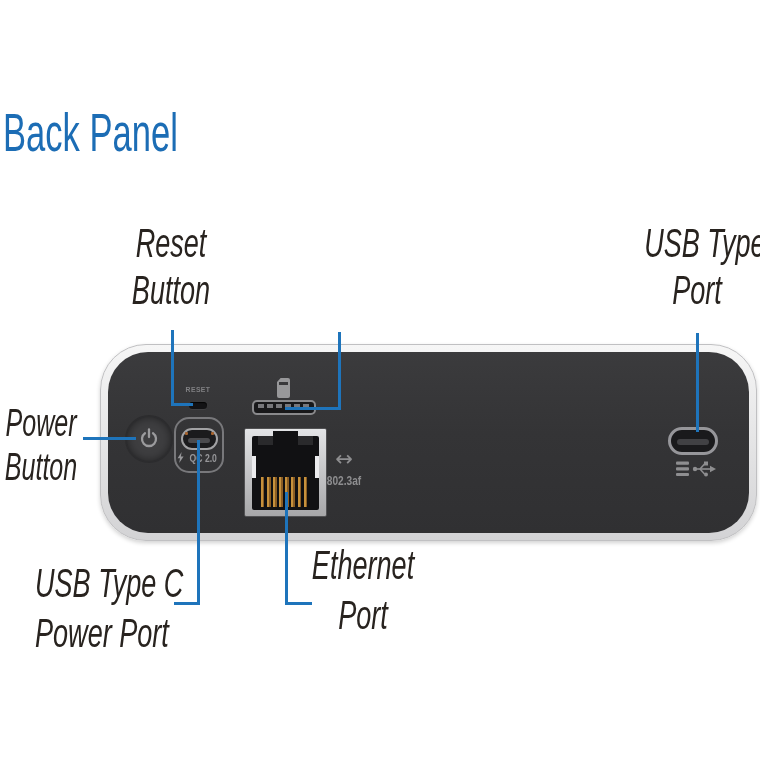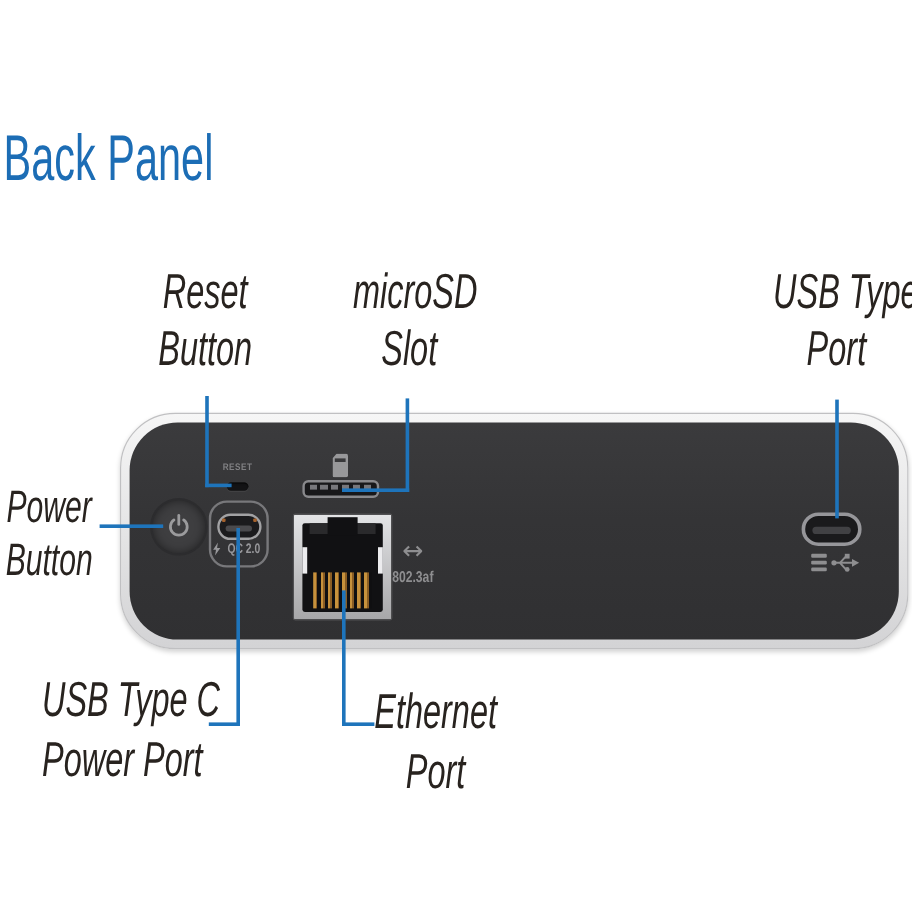--- a/index.html
+++ b/index.html
@@ -137,39 +137,35 @@
 <body>
 
 <div id="stage">
 
   <div class="page-title">Back Panel</div>
 
   <div class="callout-label lab-top" style="left:101px; top:220px; width:140px;">
     <div class="line">Reset</div>
     <div class="line">Button</div>
   </div>
-  <div class="callout-label lab-top" style="left:270px; top:220px; width:142px;">
-    <div class="line">microSD</div>
-    <div class="line">Slot</div>
-  </div>
   <div class="callout-label lab-top" style="left:617px; top:220px; width:160px;">
     <div class="line">USB Type C</div>
     <div class="line">Port</div>
   </div>
 
   <div class="callout-label lab-power" style="left:-29px; top:401px; width:140px;">
     <div class="line">Power</div>
     <div class="line">Button</div>
   </div>
 
   <div class="callout-label lab-bottom" style="left:1px; top:558px; width:200px;">
     <div class="line">USB Type C</div>
     <div class="line">Power Port</div>
   </div>
-  <div class="callout-label lab-bottom" style="left:263px; top:568px; width:200px;">
+  <div class="callout-label lab-bottom" style="left:263px; top:540px; width:200px;">
     <div class="line">Ethernet</div>
     <div class="line">Port</div>
   </div>
 
   <div class="frame"></div>
   <div class="panel"></div>
 
   <div class="power-btn">
     <svg width="22" height="24" viewBox="-11 -12 22 24">
       <path d="M 4.02 -5.73 A 7 7 0 1 1 -4.02 -5.73" fill="none" stroke="#9b9b9d" stroke-width="2.3" stroke-linecap="round"></path>

